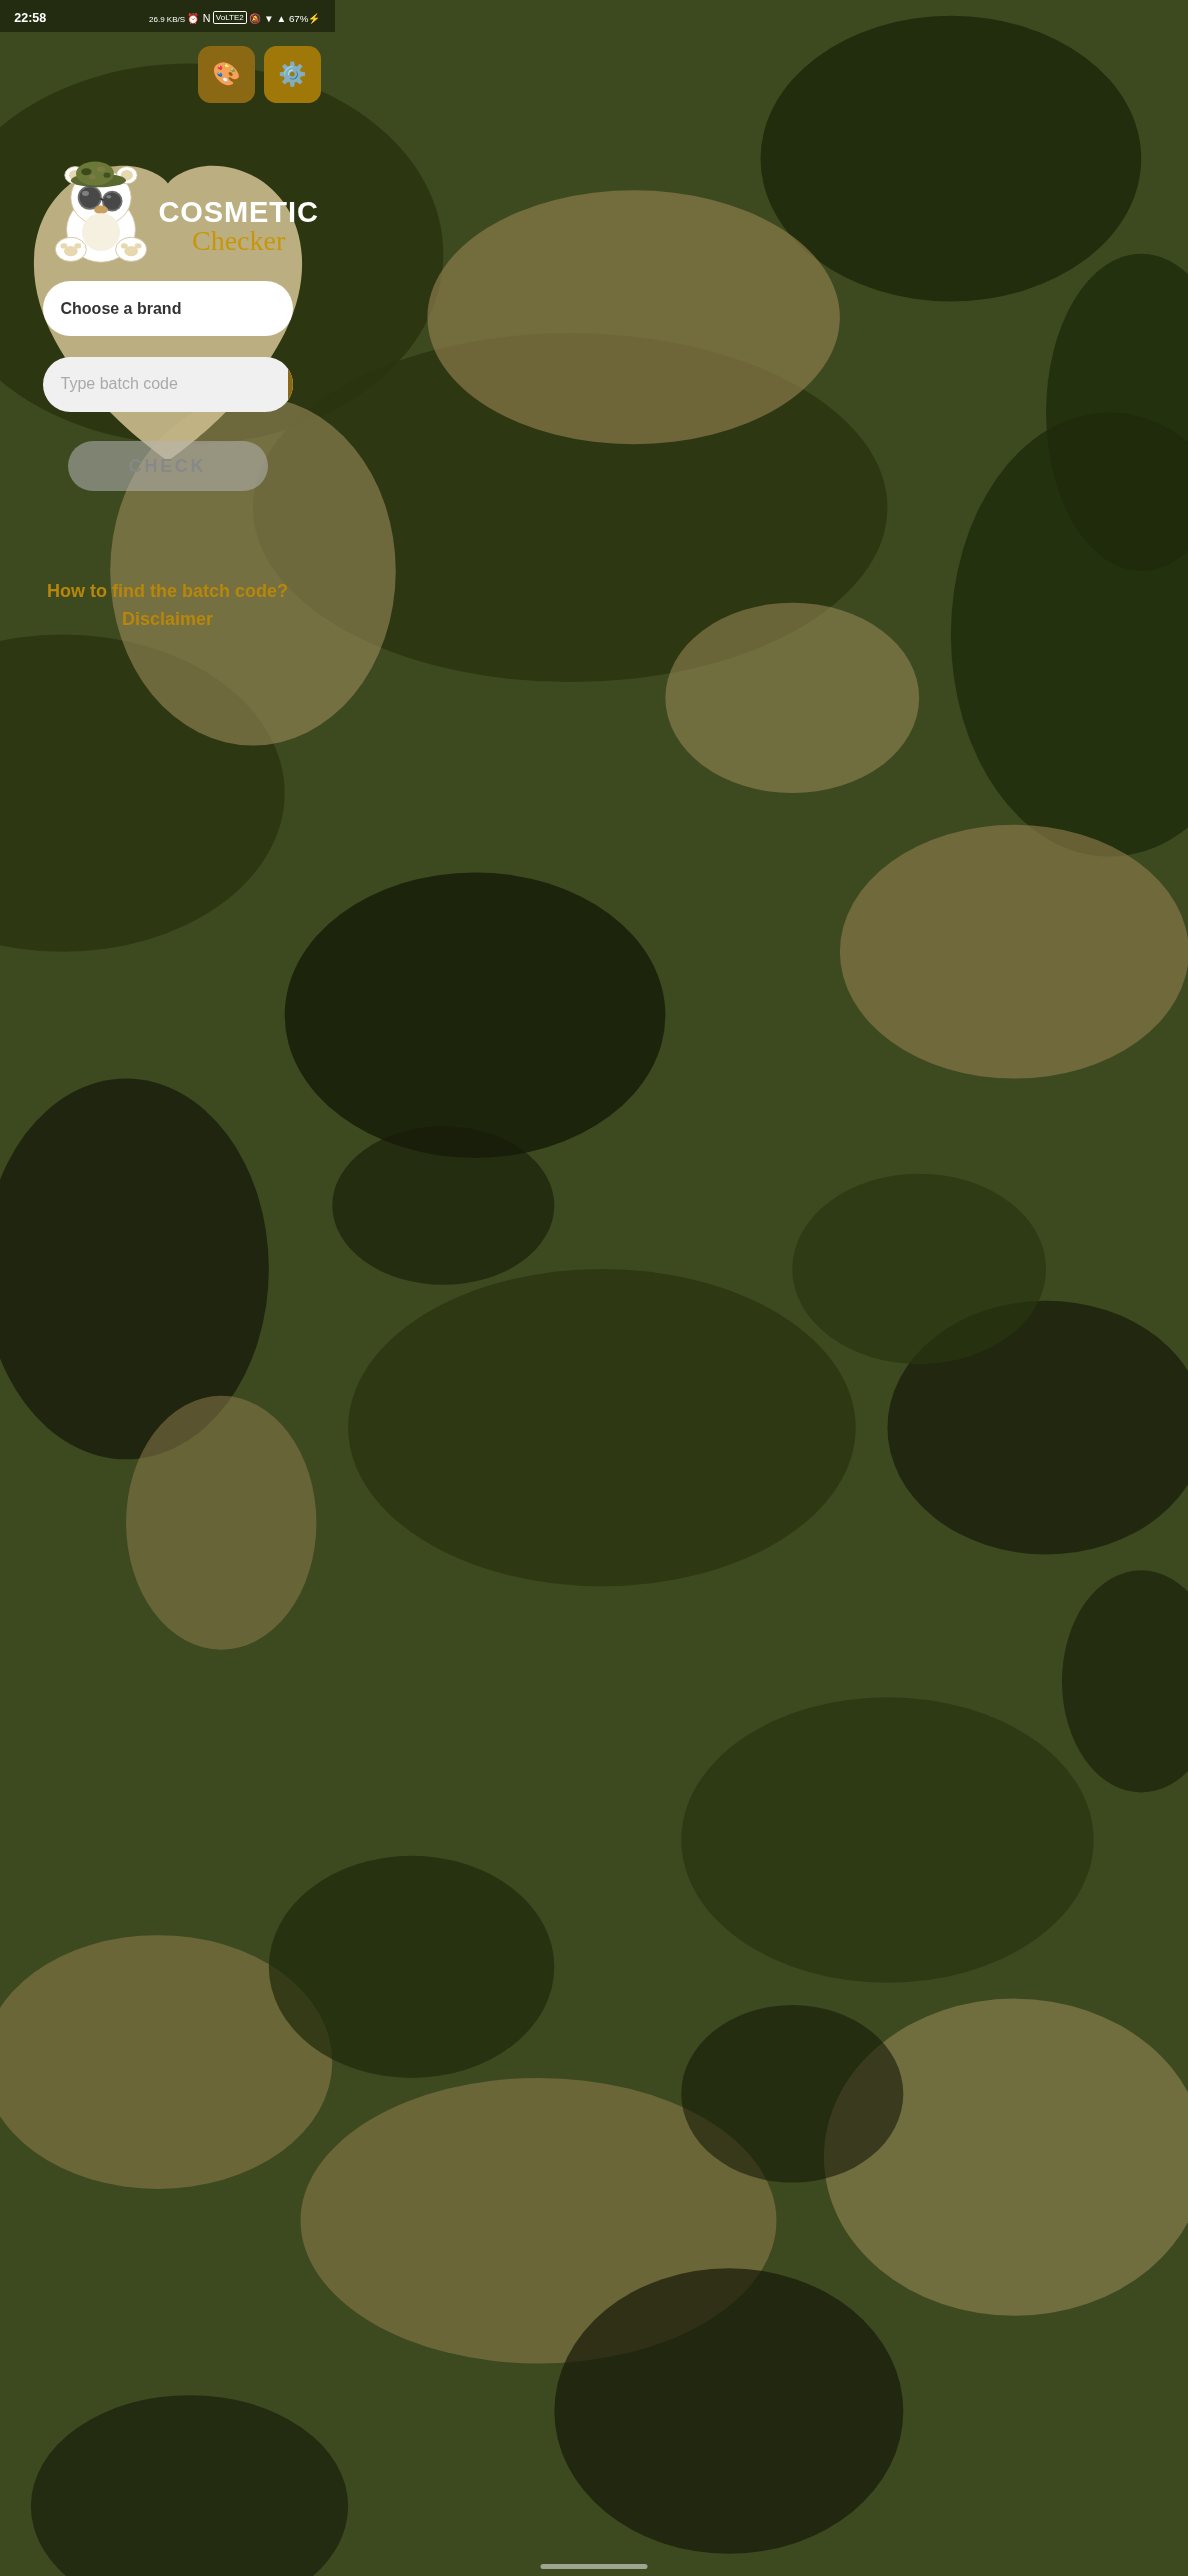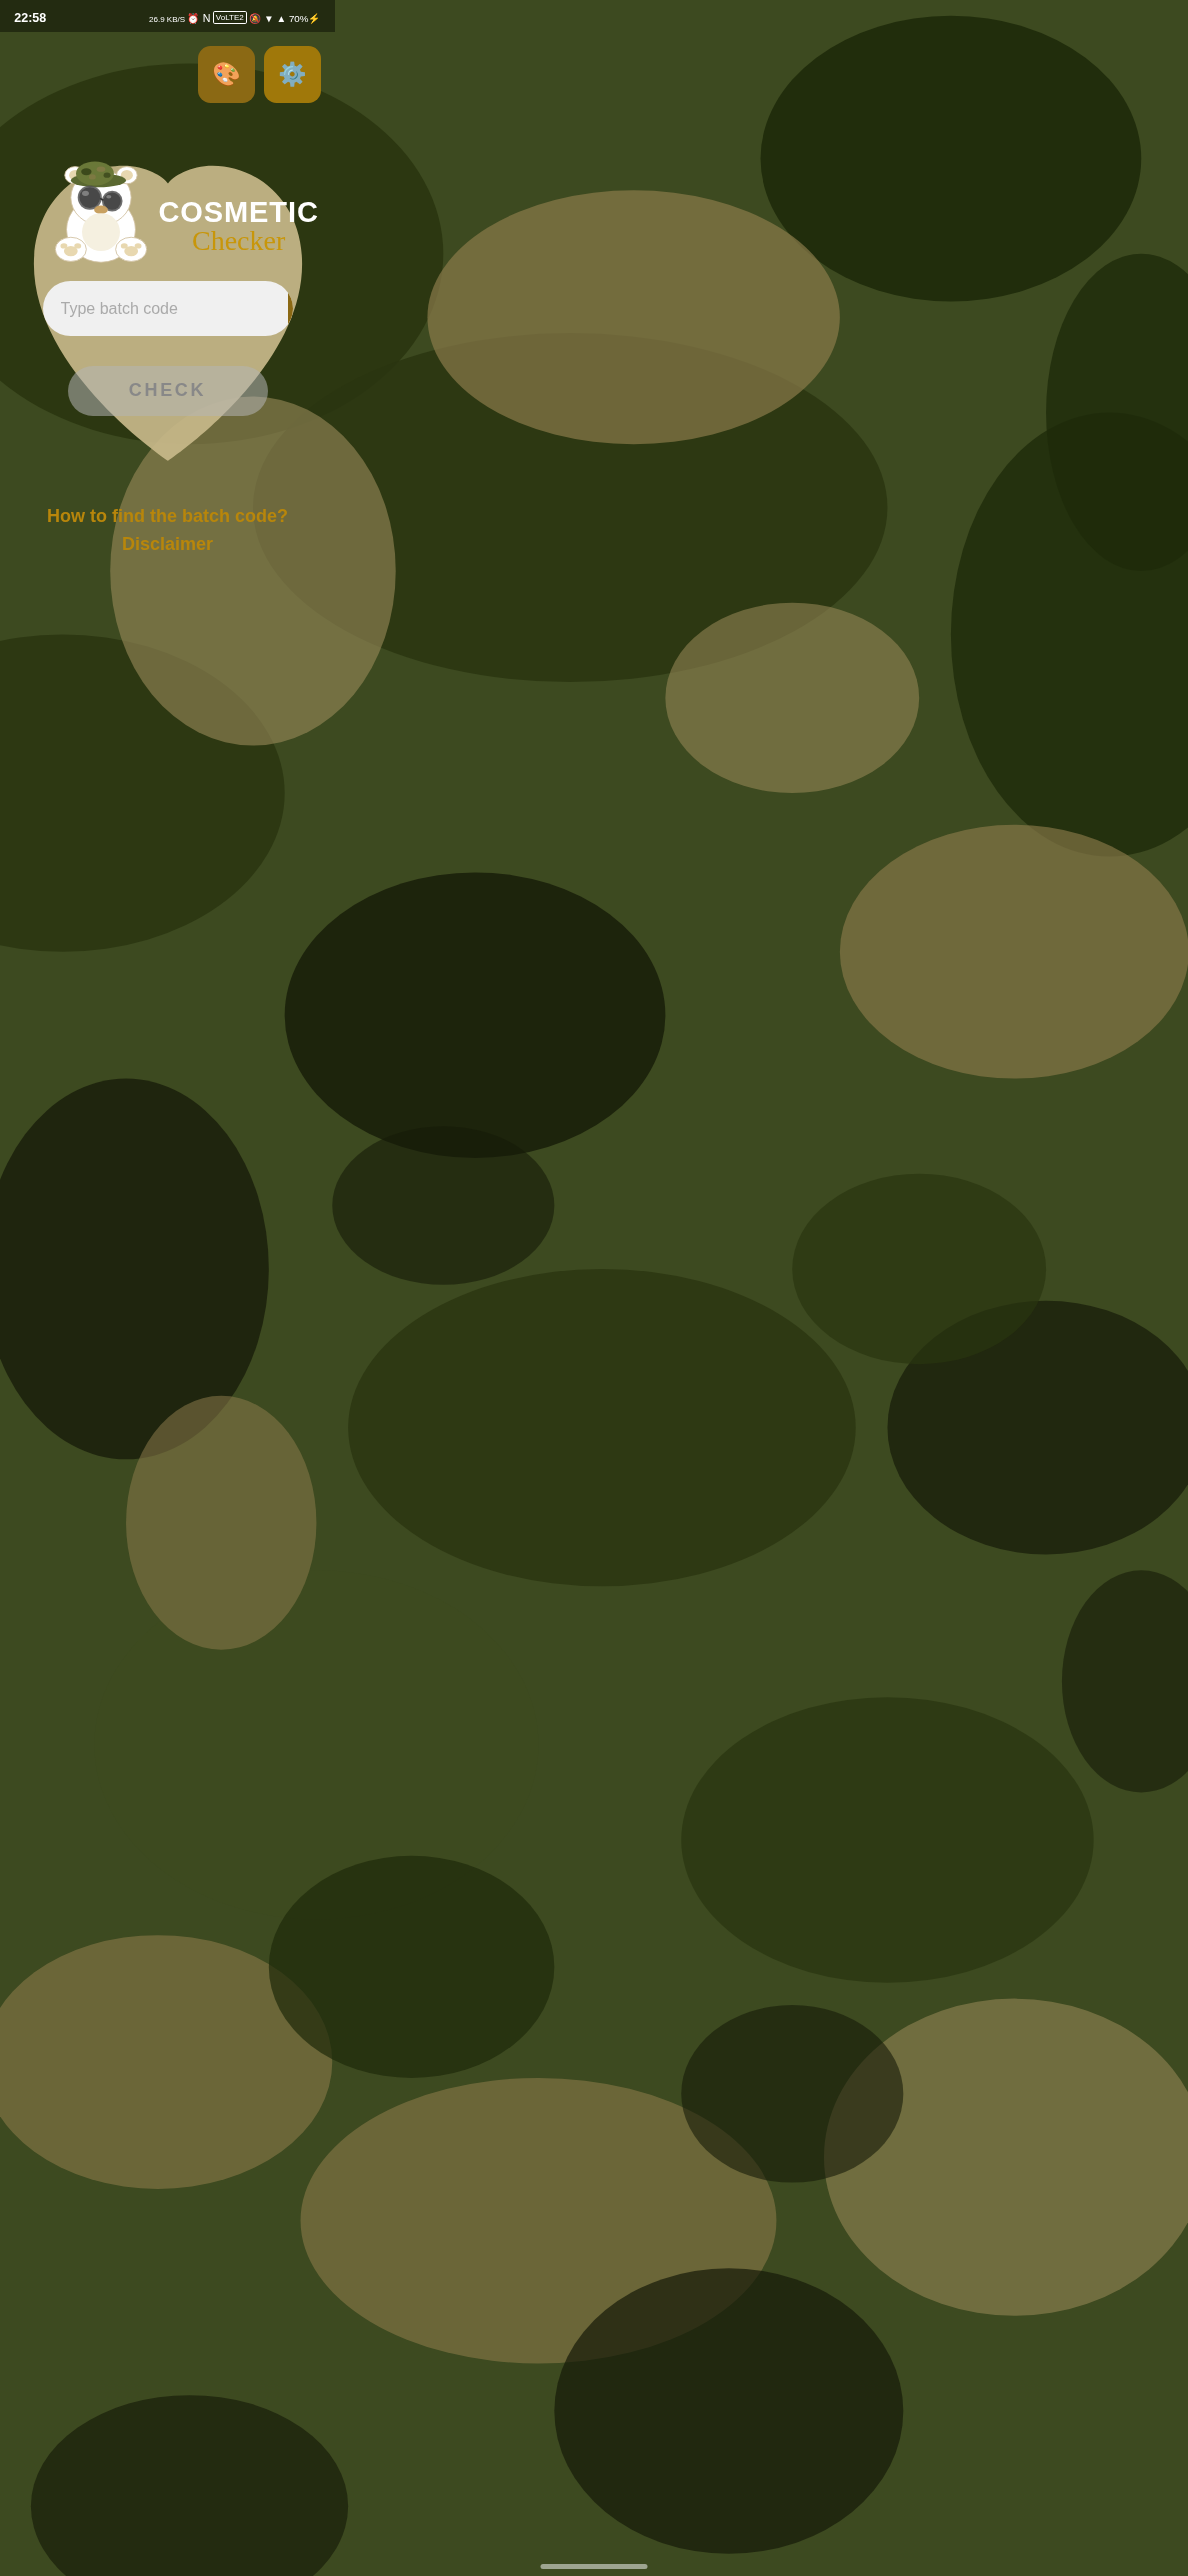--- a/index.html
+++ b/index.html
@@ -302,21 +302,21 @@
       <div class="status-data">
         <div>26.9 KB/S</div>
       </div>
     </span>
     <span>⏰</span>
     <span style="font-size:10.7px;">N</span>
     <span style="font-size:8px;border:0.9px solid white;padding:0.9px 1.8px;border-radius:1.8px;">VoLTE2</span>
     <span>🔕</span>
     <span>▼</span>
     <span>▲</span>
-    <span><span>70%</span>⚡</span>
+    <span><span>67%</span>⚡</span>
   </div>
 </div>
 
 <div class="main-content">
 
   <div class="top-buttons">
     <button class="icon-btn">
       <span>🎨</span>
     </button>
     <button class="icon-btn">
@@ -380,20 +380,24 @@
 
           <ellipse cx="65" cy="108" rx="22" ry="22" fill="#f5f0e0"></ellipse>
         </svg>
 
         <div class="app-title">
           <div class="app-title-main">COSMETIC</div>
           <div class="app-title-sub">Checker</div>
         </div>
       </div>
 
+      <div class="input-group">
+        <input type="text" value="Choose a brand" readonly="" style="font-weight: 600; color: rgb(51, 51, 51);" placeholder="Choose a brand">
+
+      </div>
 
       <div class="input-group batch">
         <input type="text" placeholder="Type batch code" style="">
         <button class="input-icon-btn">
           
         </button>
       </div>
 
       <button class="check-btn">CHECK</button>
 

